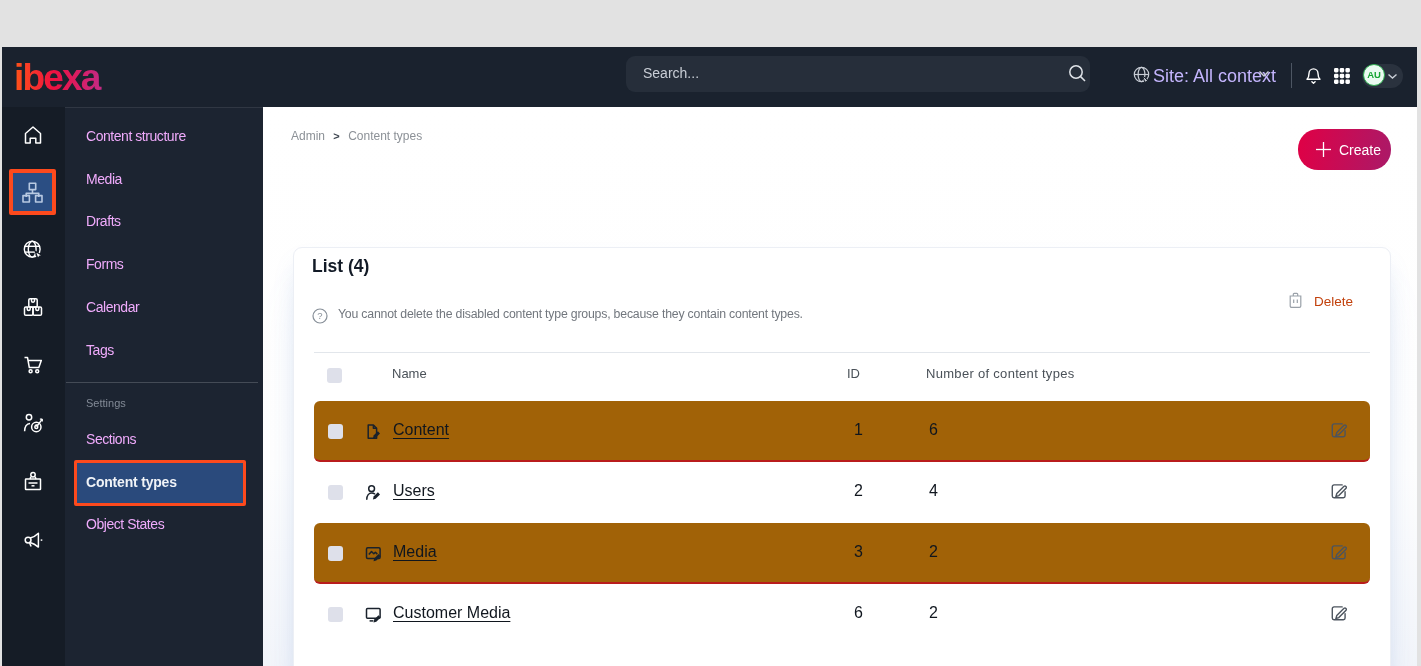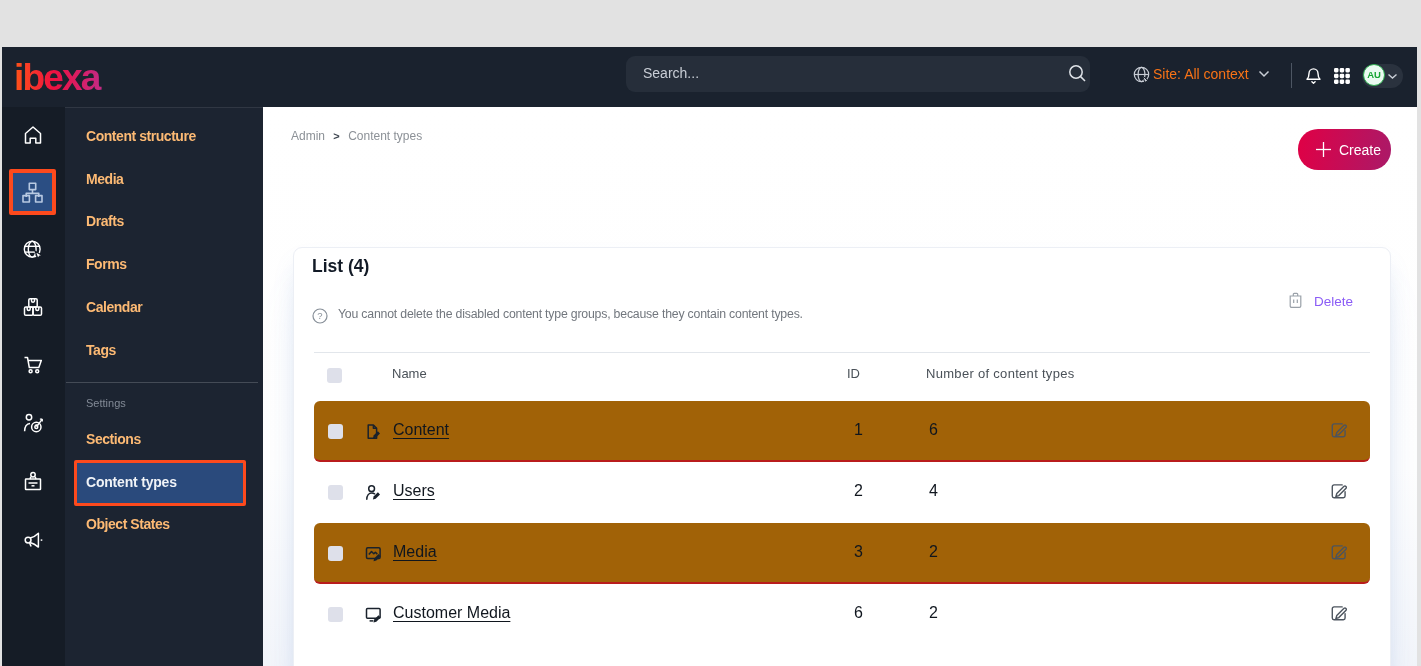--- a/index.html
+++ b/index.html
@@ -6,54 +6,54 @@
 html,body { width:1421px; height:666px; font-family:"Liberation Sans", sans-serif; }
 .frame { position:relative; width:1421px; height:666px; background:#e2e2e2; }
 .app { position:absolute; left:2px; top:2px; width:1415px; height:661px; background:#141b25; overflow:hidden;margin-top:45px; }
 
 .topbar { position:absolute; left:0; top:0; width:100%; height:60px; background:#1a222e; }
 .logo { position:absolute; left:12px; top:9px; }
 .search { position:absolute; left:624px; top:9px; width:464px; height:36px; background:#262e3a; border-radius:9px; }
 .search .ph { position:absolute; left:17px; top:9px; font-size:14px; color:#c9ced6; }
 .search svg { position:absolute; right:3px; top:8px; }
 .tb-globe { position:absolute; left:1131px; top:19px; }
-.tb-site { position:absolute; left:1151px; top:19px; font-size:14px; color:#f97316; }
+.tb-site { position:absolute; left:1151px; top:19px; font-size:18px; color:#c4b5fd; }
 .tb-chev1 { position:absolute; left:1256px; top:23px; }
 .tb-div { position:absolute; left:1289px; top:16px; width:1px; height:25px; background:#4d5663; }
 .tb-bell { position:absolute; left:1303px; top:19px; }
 .tb-grid { position:absolute; left:1332px; top:21px; }
 .pill { position:absolute; left:1360px; top:17px; width:41px; height:24px; background:#2a323e; border-radius:12px; }
 .avatar { position:absolute; left:1px; top:0px; width:22px; height:22px; border-radius:50%; background:#eafaf0; border:1.5px solid #2cae4e; color:#16a532; font-size:9.5px; font-weight:bold; text-align:center; line-height:19px; }
 .pill svg { position:absolute; right:5px; top:9px; }
 
 .rail { position:absolute; left:0; top:60px; width:63px; bottom:0; background:#151c26; }
 .rail .ic { position:absolute; left:20px; }
 .rail-sel { position:absolute; left:7px; top:62px; width:47px; height:46px; background:#2b4e83; border:4px solid #fd4a1d; border-radius:2px; }
 .rail-sel svg { position:absolute; left:7px; top:7px; }
 
 .menu { position:absolute; left:63px; top:60px; width:198px; bottom:0; background:#1c2431; border-top:1px solid rgba(255,255,255,0.09); }
-.menu .item { position:absolute; left:21px; font-size:14px; font-weight:bold; color:#fdba74; letter-spacing:-0.45px; }
+.menu .item { position:absolute; left:21px; font-size:14px; font-weight:normal; color:#f0abfc; letter-spacing:-0.45px; }
 .menu .sep { position:absolute; left:1px; top:274px; width:192px; height:1px; background:rgba(255,255,255,0.18); }
 .menu .lbl { position:absolute; left:21px; top:289px; font-size:11px; color:#828a96; }
 .menu-sel { position:absolute; left:9px; top:352px; width:172px; height:46px; background:#2a4a7c; border:3px solid #fd4a1d; border-radius:2px; }
 .menu-sel span { position:absolute; left:9px; top:11px; font-size:14px; font-weight:bold; color:#f0f3f7; letter-spacing:-0.2px; }
 
 .main { position:absolute; left:261px; top:60px; right:0; bottom:0; background:linear-gradient(180deg,#ffffff 0%, #fefefe 60%, #f0f3f9 100%); }
 .crumb { position:absolute; left:28px; top:22px; font-size:12px; color:#8c9197; }
 .crumb b { font-weight:bold; color:#3e4650; padding:0 5px; font-size:11px; }
 .btn-create { position:absolute; left:1035px; top:22px; width:93px; height:41px; border-radius:20px; background:linear-gradient(100deg,#e00045 0%, #aa1a68 100%); color:#fff; }
 .btn-create .plus { position:absolute; left:17px; top:12px; }
 .btn-create .txt { position:absolute; left:41px; top:13px; font-size:14px; }
 h1 { position:absolute; left:29px; top:77px; font-size:26px; font-weight:bold; color:#121a26; letter-spacing:0.25px; }
 .card { position:absolute; left:30px; top:140px; width:1098px; height:433px; background:#fff; border:1px solid #eceff5; border-radius:9px; box-shadow:0 14px 26px -8px rgba(104,144,210,0.28), 0 30px 45px -18px rgba(120,155,215,0.20); }
 .card .title { position:absolute; left:18px; top:8px; font-size:17.5px; font-weight:bold; color:#121a26; }
 .help { position:absolute; left:18px; top:60px; }
 .helptxt { position:absolute; left:44px; top:58.5px; font-size:12.3px; color:#72777e; letter-spacing:-0.2px; }
 .delete { position:absolute; left:994px; top:44px; }
-.deltxt { position:absolute; left:1020px; top:46px; font-size:13.5px; color:#8b5cf6; }
+.deltxt { position:absolute; left:1020px; top:46px; font-size:13.5px; color:#c2410c; }
 .thead-line { position:absolute; left:20px; top:104px; width:1056px; height:1px; background:#e2e6eb; }
 .th { position:absolute; font-size:13px; color:#4a5158; top:118px; }
 .cb { position:absolute; width:15px; height:15px; background:#dee0ea; border-radius:3px; }
 .rows { position:absolute; left:20px; top:153px; width:1056px; }
 .row { position:relative; height:61px; }
 .row.odd { background:#a16207; border-radius:6px; border-bottom:2px solid #b91c1c; }
 .row .cb { left:14px; top:23px; }
 .row .nicon { position:absolute; left:51px; top:22px; }
 .row .name { position:absolute; left:79px; top:19.5px; font-size:16px; line-height:18px; color:#10161e; text-decoration:underline; text-underline-offset:3px; }
 .row .id { position:absolute; left:540px; top:19.5px; font-size:16px; line-height:18px; color:#10161e; }

